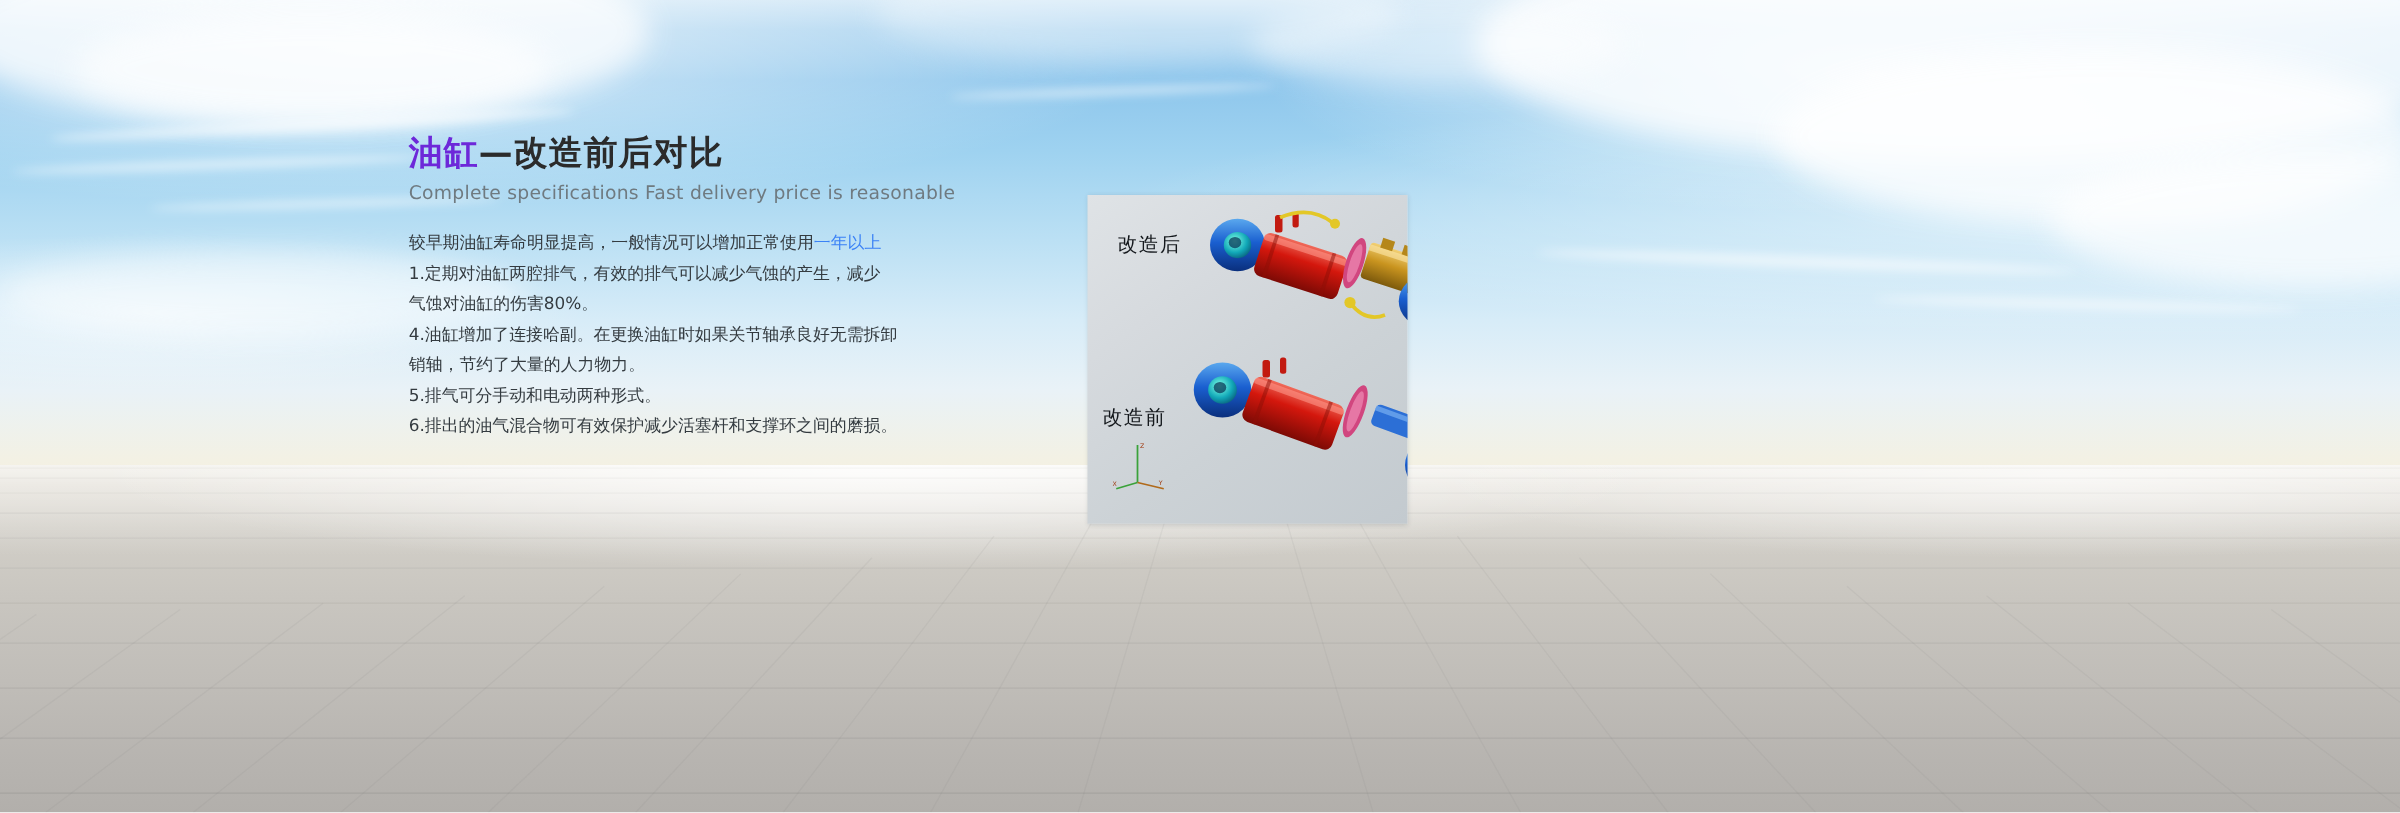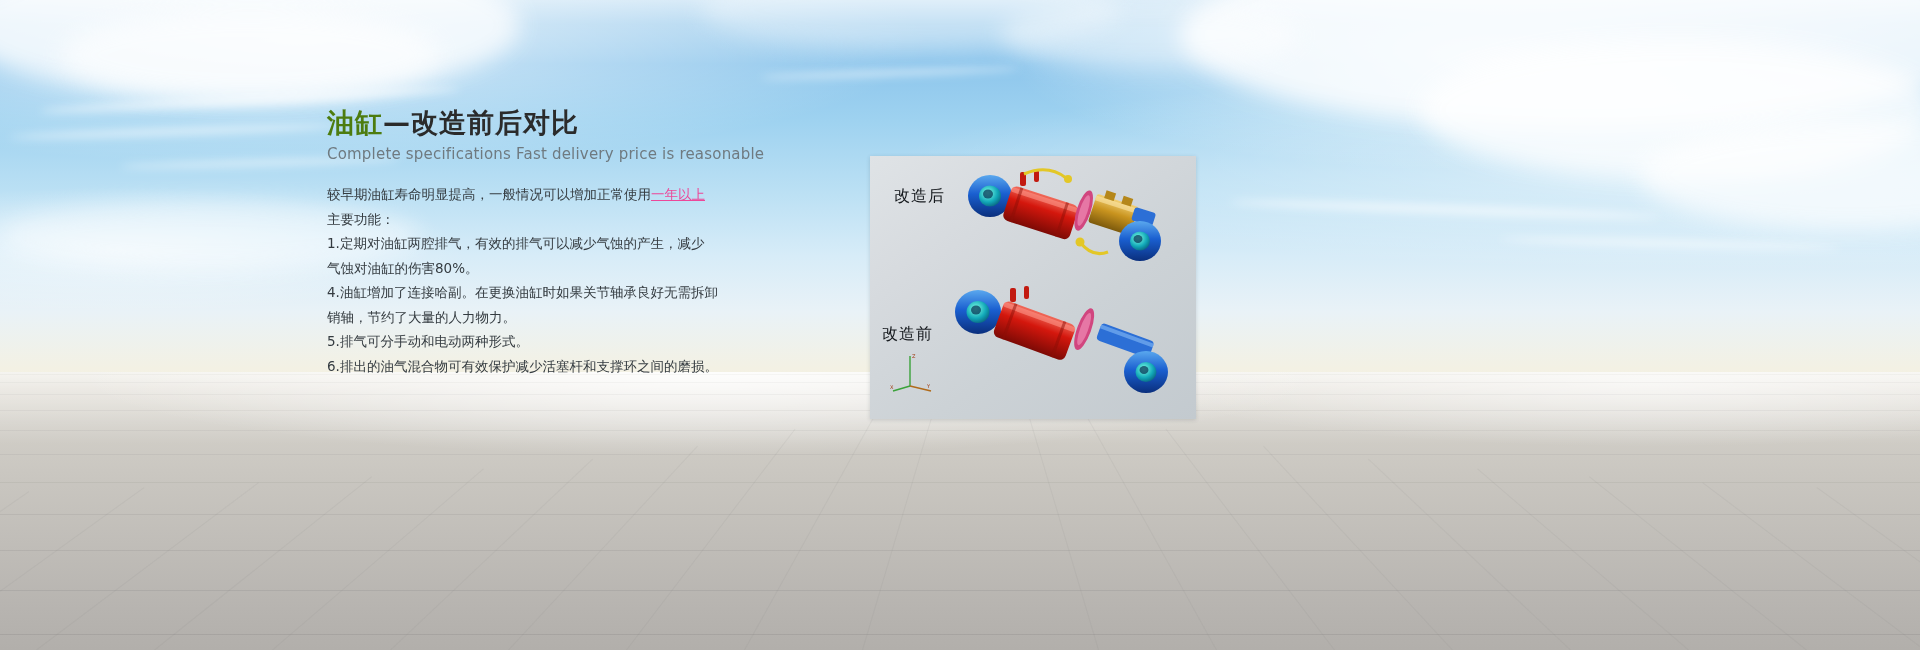--- a/index.html
+++ b/index.html
@@ -122,47 +122,47 @@
   .title {
     font-family: "DejaVu Sans", "Liberation Sans", sans-serif;
     font-size: 27px;
     font-weight: bold;
     letter-spacing: 1px;
     color: #2b2b2b;
     line-height: 34px;
     margin: 0;
     white-space: nowrap;
   }
-  .title .hl { color: #4d7c0f; }
+  .title .hl { color: #6d28d9; }
   .subtitle {
     margin: 5px 0 0 0;
     font-size: 15px;
     color: #6f7a80;
     letter-spacing: .2px;
     line-height: 18px;
     white-space: nowrap;
   }
   .body {
     margin-top: 19px;
     font-size: 13.5px;
     color: #343b40;
     line-height: 24.5px;
   }
   .body p {
     margin: 0;
     white-space: nowrap;
   }
-  .body .red { color: #ec4899; text-decoration: underline; }
+  .body .red { color: #3b82f6; }
 
   
   .panel {
     position: absolute;
     left: 870px;
     top: 156px;
-    width: 326px;
+    width: 256px;
     height: 263px;
     background: linear-gradient(145deg, #dfe3e6 0%, #d6dade 30%, #ccd2d6 62%, #c3cacf 100%);
     box-shadow: 0 1px 4px rgba(40,50,60,0.18);
     overflow: hidden;
   }
   .panel-label {
     position: absolute;
     font-family: "DejaVu Serif", "Liberation Serif", serif;
     font-size: 16px;
     color: #14181c;
@@ -243,21 +243,20 @@
       </div>
   </div>
 
   <div class="content">
     <h1 class="title">
       <span class="hl">油缸</span><span>—改造前后对比</span>
     </h1>
     <p class="subtitle">Complete specifications Fast delivery price is reasonable</p>
     <div class="body" id="body-lines">
         <p><span>较早期油缸寿命明显提高，一般情况可以增加正常使用</span><span class="red">一年以上</span></p>
-        <p><span>主要功能：</span></p>
         <p><span>1.定期对油缸两腔排气，有效的排气可以减少气蚀的产生，减少</span></p>
         <p><span>气蚀对油缸的伤害80%。</span></p>
         <p><span>4.油缸增加了连接哈副。在更换油缸时如果关节轴承良好无需拆卸</span></p>
         <p><span>销轴，节约了大量的人力物力。</span></p>
         <p><span>5.排气可分手动和电动两种形式。</span></p>
         <p><span>6.排出的油气混合物可有效保护减少活塞杆和支撑环之间的磨损。</span></p>
       </div>
   </div>
 
   <div class="panel">

